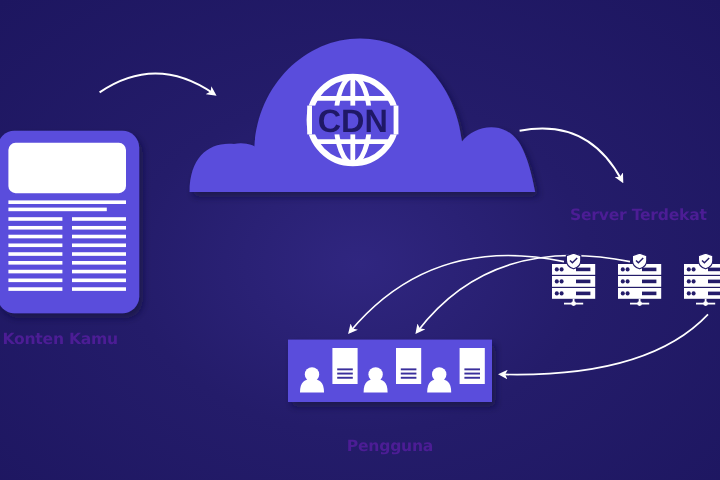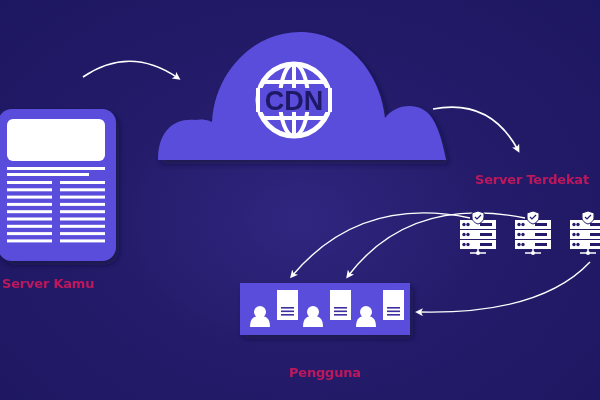--- a/index.html
+++ b/index.html
@@ -3,21 +3,21 @@
   <meta charset="utf-8">
   <style>
     html, body { margin: 0; padding: 0; }
     body {
       width: 600px; height: 400px; overflow: hidden;
       background: radial-gradient(ellipse at 50% 55%, #302680 0%, #241c6a 45%, #1d1660 100%);
       font-family: "DejaVu Sans", sans-serif;
       position: relative;
     }
     .label {
-      position: absolute; color: #be185d; font-weight: bold; font-size: 13px;
+      position: absolute; color: #4c1d95; font-weight: bold; font-size: 13px;
       white-space: nowrap; letter-spacing: -0.2px;
     }
     #diagram { position: absolute; left: 0; top: 0; }
   </style>
 </head>
 <body>
 
 <svg id="diagram" width="600" height="400" viewBox="0 0 600 400" xmlns="http://www.w3.org/2000/svg">
   <defs>
     <filter id="shadow" x="-20%" y="-20%" width="150%" height="150%">
@@ -175,15 +175,15 @@
       </g>
       <g>
         <rect x="383" y="290" width="21" height="30" fill="#ffffff"></rect>
         <rect x="387" y="307" width="13" height="1.6" fill="#3a2f9c"></rect>
         <rect x="387" y="310.5" width="13" height="1.6" fill="#3a2f9c"></rect>
         <rect x="387" y="314" width="13" height="1.6" fill="#3a2f9c"></rect>
       </g>
     </g>
 </svg>
 
-<div class="label" style="left:2px; top:276px;">Server Kamu</div>
+<div class="label" style="left:2px; top:276px;">Konten Kamu</div>
 <div class="label" style="left:475px; top:172px;">Server Terdekat</div>
 <div class="label" style="left:289px; top:353px;margin-top:12px;">Pengguna</div>
 
 </body></html>

